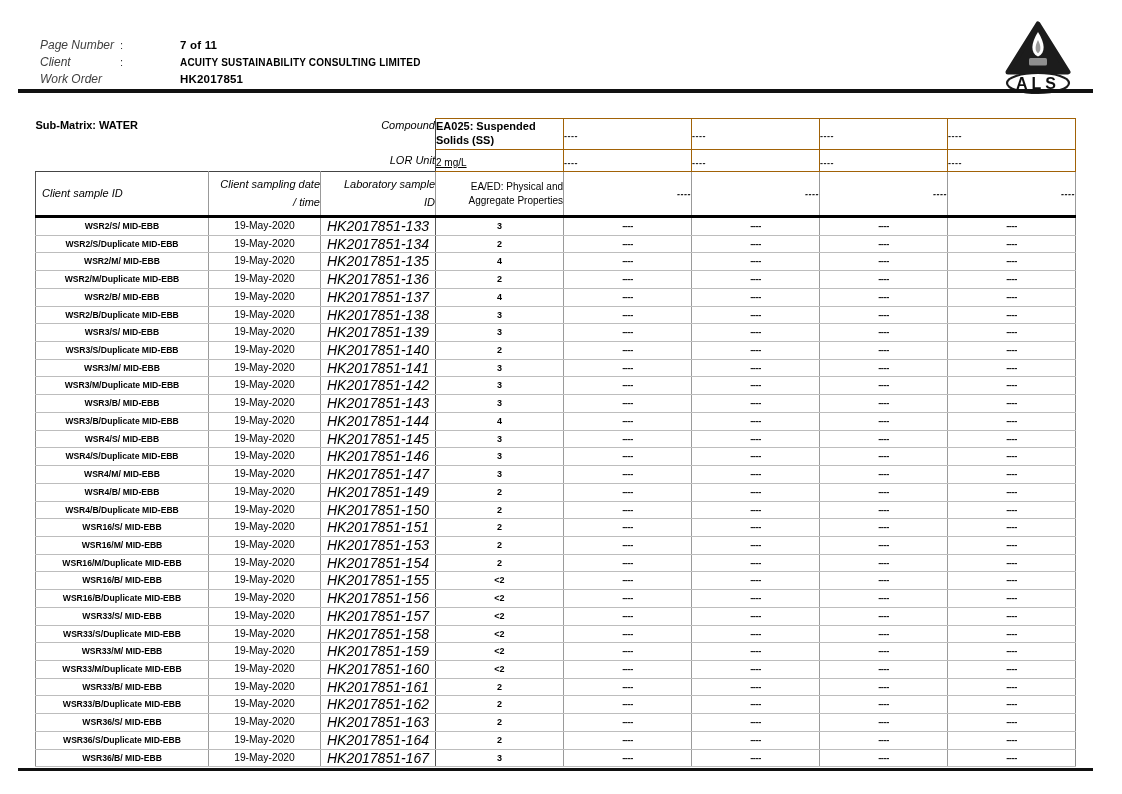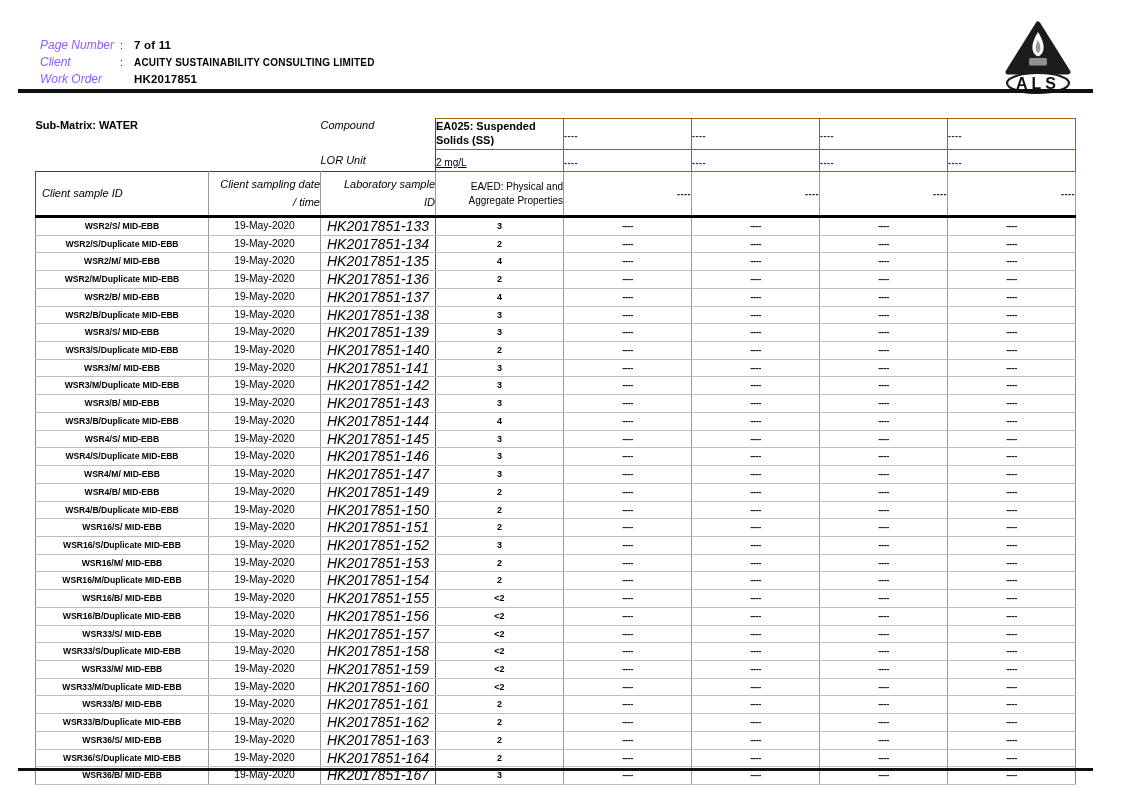--- a/index.html
+++ b/index.html
@@ -5,23 +5,23 @@
   html,body { margin:0; padding:0; background:#e8e8e8; }
   .page {
     position:relative; width:1122px; height:794px; margin:0 auto;
     background:#ffffff; color:#000;
     font-family:"Liberation Sans", sans-serif;
     overflow:hidden;
   }
   
   .hdr-block { position:absolute; left:40px; top:38px; }
   .hdr-row { display:flex; align-items:baseline; height:17px; }
-  .hdr-label { width:80px; font-style:italic; font-size:12px; color:#8b5cf6; }
+  .hdr-label { width:80px; font-style:italic; font-size:12px; color:#404040; }
   .hdr-colon { width:14px; font-size:11px; color:#333; }
-  .hdr-value { font-weight:bold; font-size:11.5px; letter-spacing:0.2px; }
+  .hdr-value { font-weight:bold; font-size:11.5px; letter-spacing:0.2px;margin-left:46px; }
   .hdr-value.small { font-size:10px; }
 
   .top-rule { position:absolute; left:18px; top:89px; width:1075px; height:3.5px; background:#111; }
   .bottom-rule { position:absolute; left:18px; top:768px; width:1075px; height:3px; background:#111; }
 
   
   .logo { position:absolute; left:993px; top:20px; width:90px; height:80px; }
 
   
   table.results {
@@ -32,21 +32,21 @@
 
   
   tr.rA > * { height:30px; }
   tr.rB > * { height:21px; }
   tr.rC > * { height:43px; }
 
   
   th.nb { border:none; background:transparent; font-weight:bold; }
   th.sub { text-align:left; vertical-align:top; padding:4px 0 0 4px; font-size:11px; white-space:nowrap; }
   th.sub b { font-size:11px; }
-  th.right-ital { text-align:left; vertical-align:top; padding:3px 5px 0 0; font-style:italic; font-size:11px; font-weight:normal; }
+  th.right-ital { text-align:right; vertical-align:top; padding:3px 5px 0 0; font-style:italic; font-size:11px; font-weight:normal; }
   th.right-ital.mid { vertical-align:middle; padding-top:0; }
 
   
   th.cmp { border:1px solid #a16207; font-weight:normal; text-align:left; vertical-align:middle; }
   th.cmp.first { border-left:1.5px solid #444; }
   .cmp-name { font-weight:bold; font-size:11px; line-height:1.25; }
   .lor-val  { font-size:10px;text-decoration:underline; }
   .hdash { font-size:9px; font-weight:bold; letter-spacing:0.5px; color:#222; }
 
   
@@ -340,30 +340,20 @@
           <td class="c-id">WSR16/S/ MID-EBB</td>
           <td class="c-date">19-May-2020</td>
           <td class="c-lab">HK2017851-151</td>
           <td class="c-val">2</td>
           <td class="c-dash">----</td>
           <td class="c-dash">----</td>
           <td class="c-dash">----</td>
           <td class="c-dash last">----</td>
         </tr>
         <tr>
-          <td class="c-id">WSR16/S/Duplicate MID-EBB</td>
-          <td class="c-date">19-May-2020</td>
-          <td class="c-lab">HK2017851-152</td>
-          <td class="c-val">3</td>
-          <td class="c-dash">----</td>
-          <td class="c-dash">----</td>
-          <td class="c-dash">----</td>
-          <td class="c-dash last">----</td>
-        </tr>
-        <tr>
           <td class="c-id">WSR16/M/ MID-EBB</td>
           <td class="c-date">19-May-2020</td>
           <td class="c-lab">HK2017851-153</td>
           <td class="c-val">2</td>
           <td class="c-dash">----</td>
           <td class="c-dash">----</td>
           <td class="c-dash">----</td>
           <td class="c-dash last">----</td>
         </tr>
         <tr>

